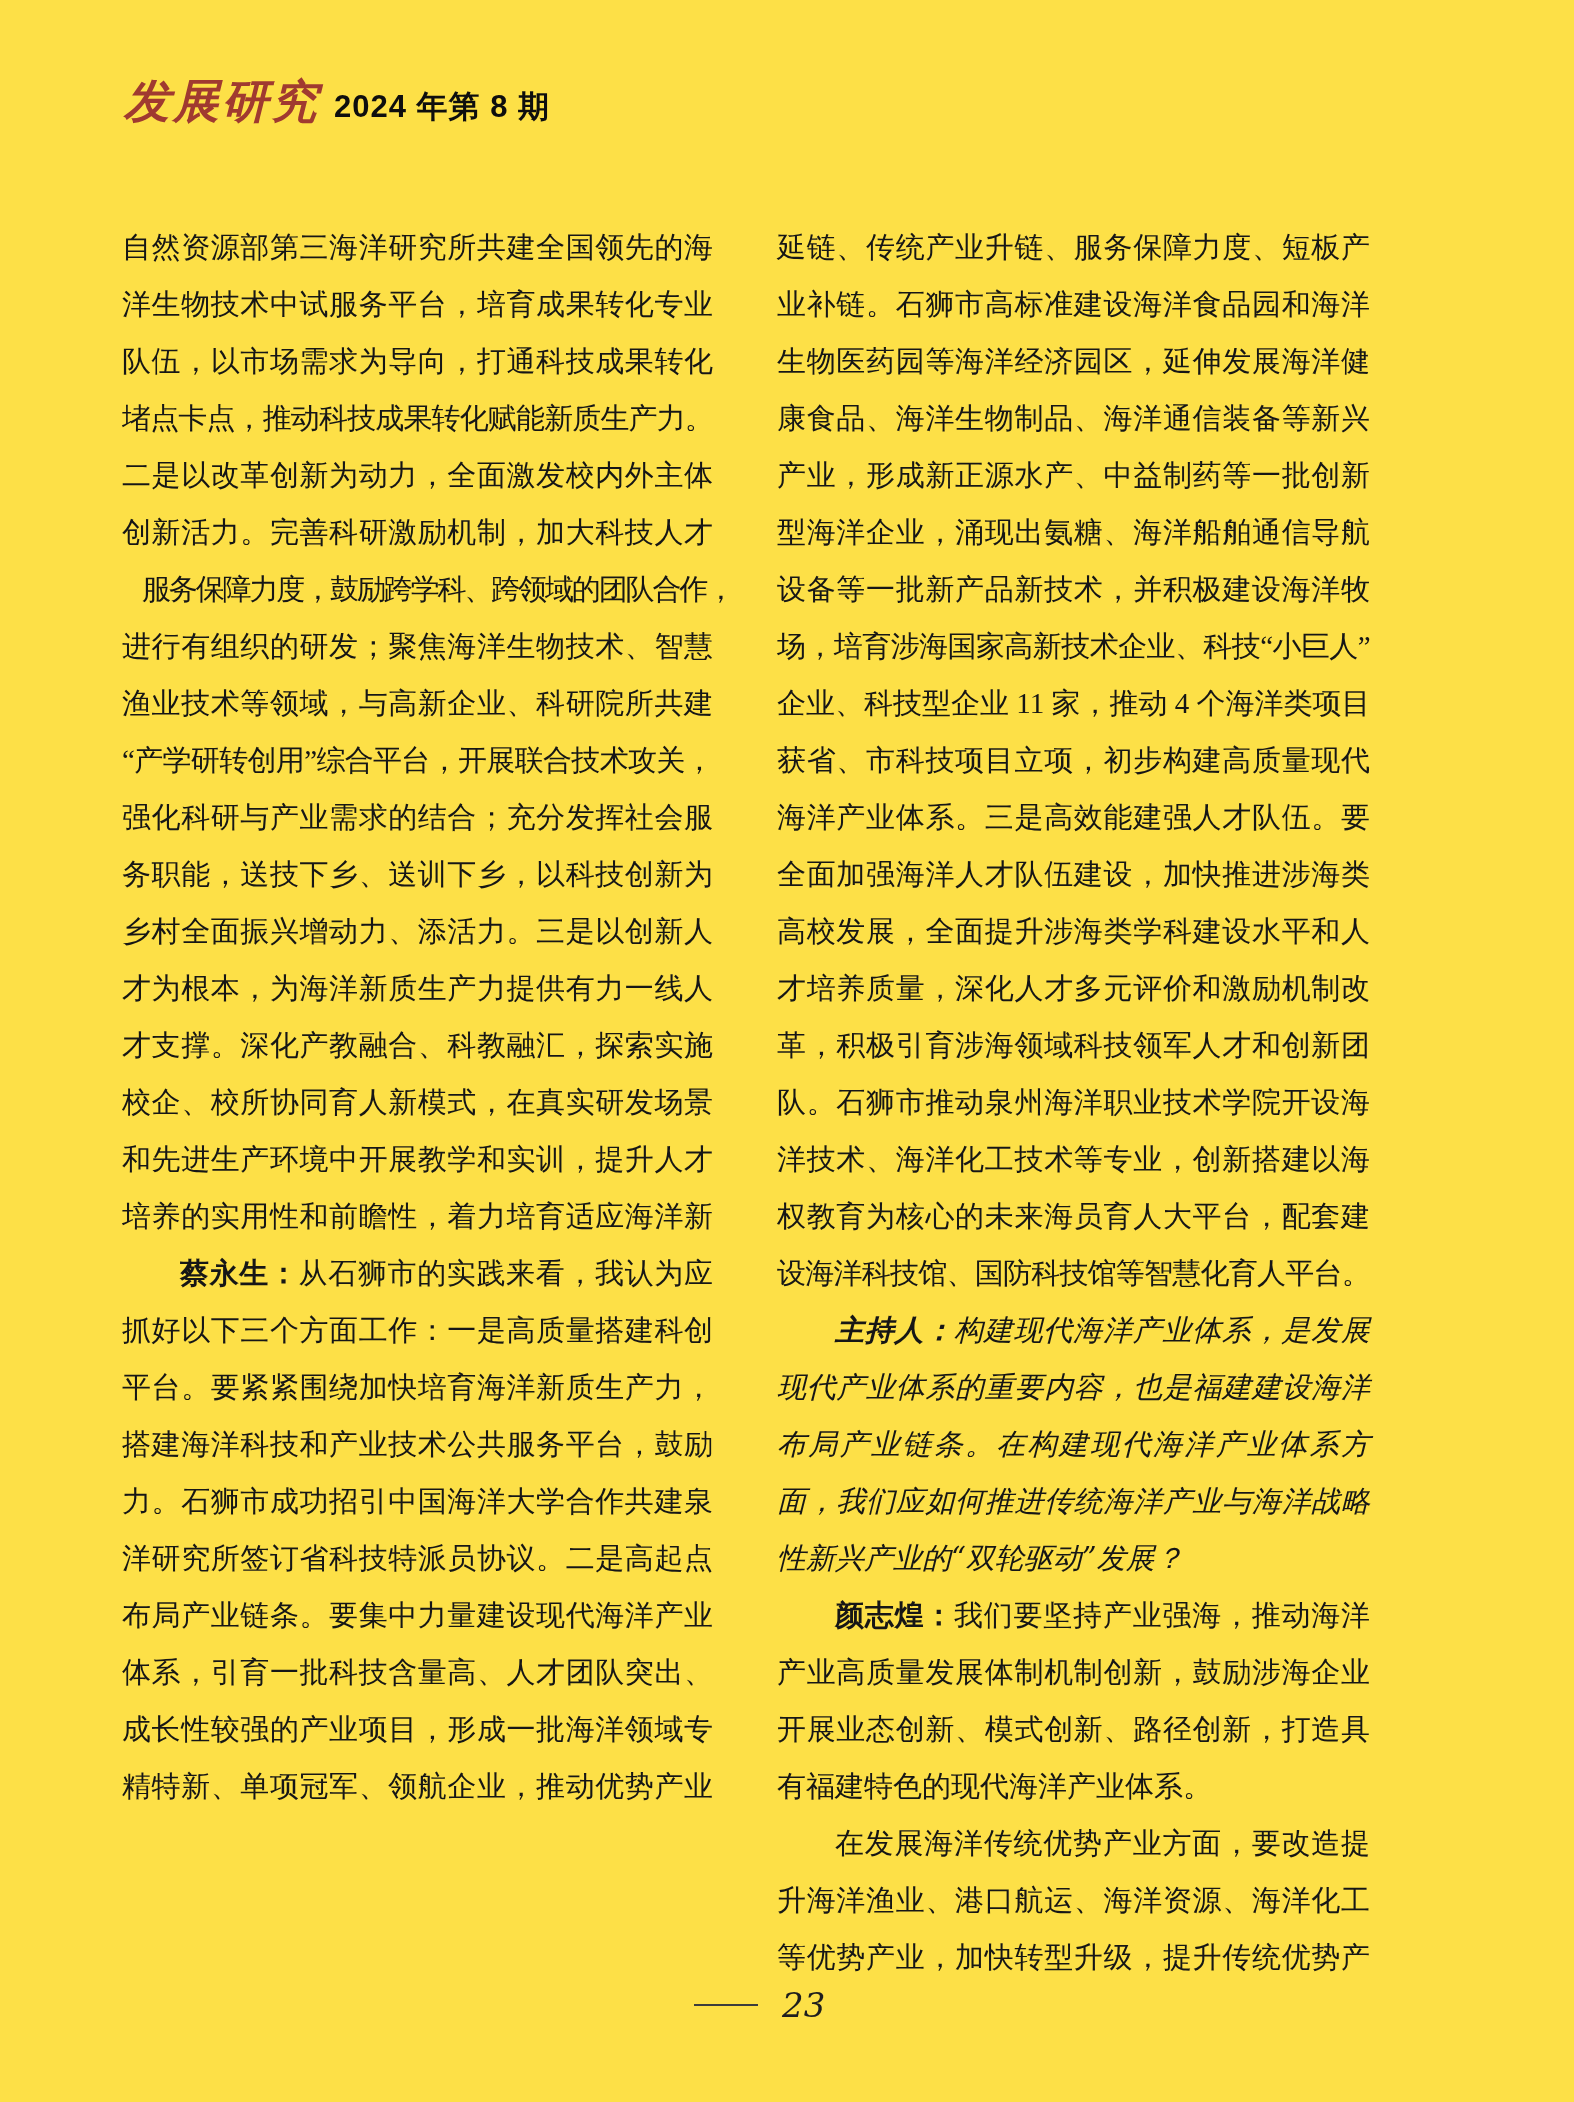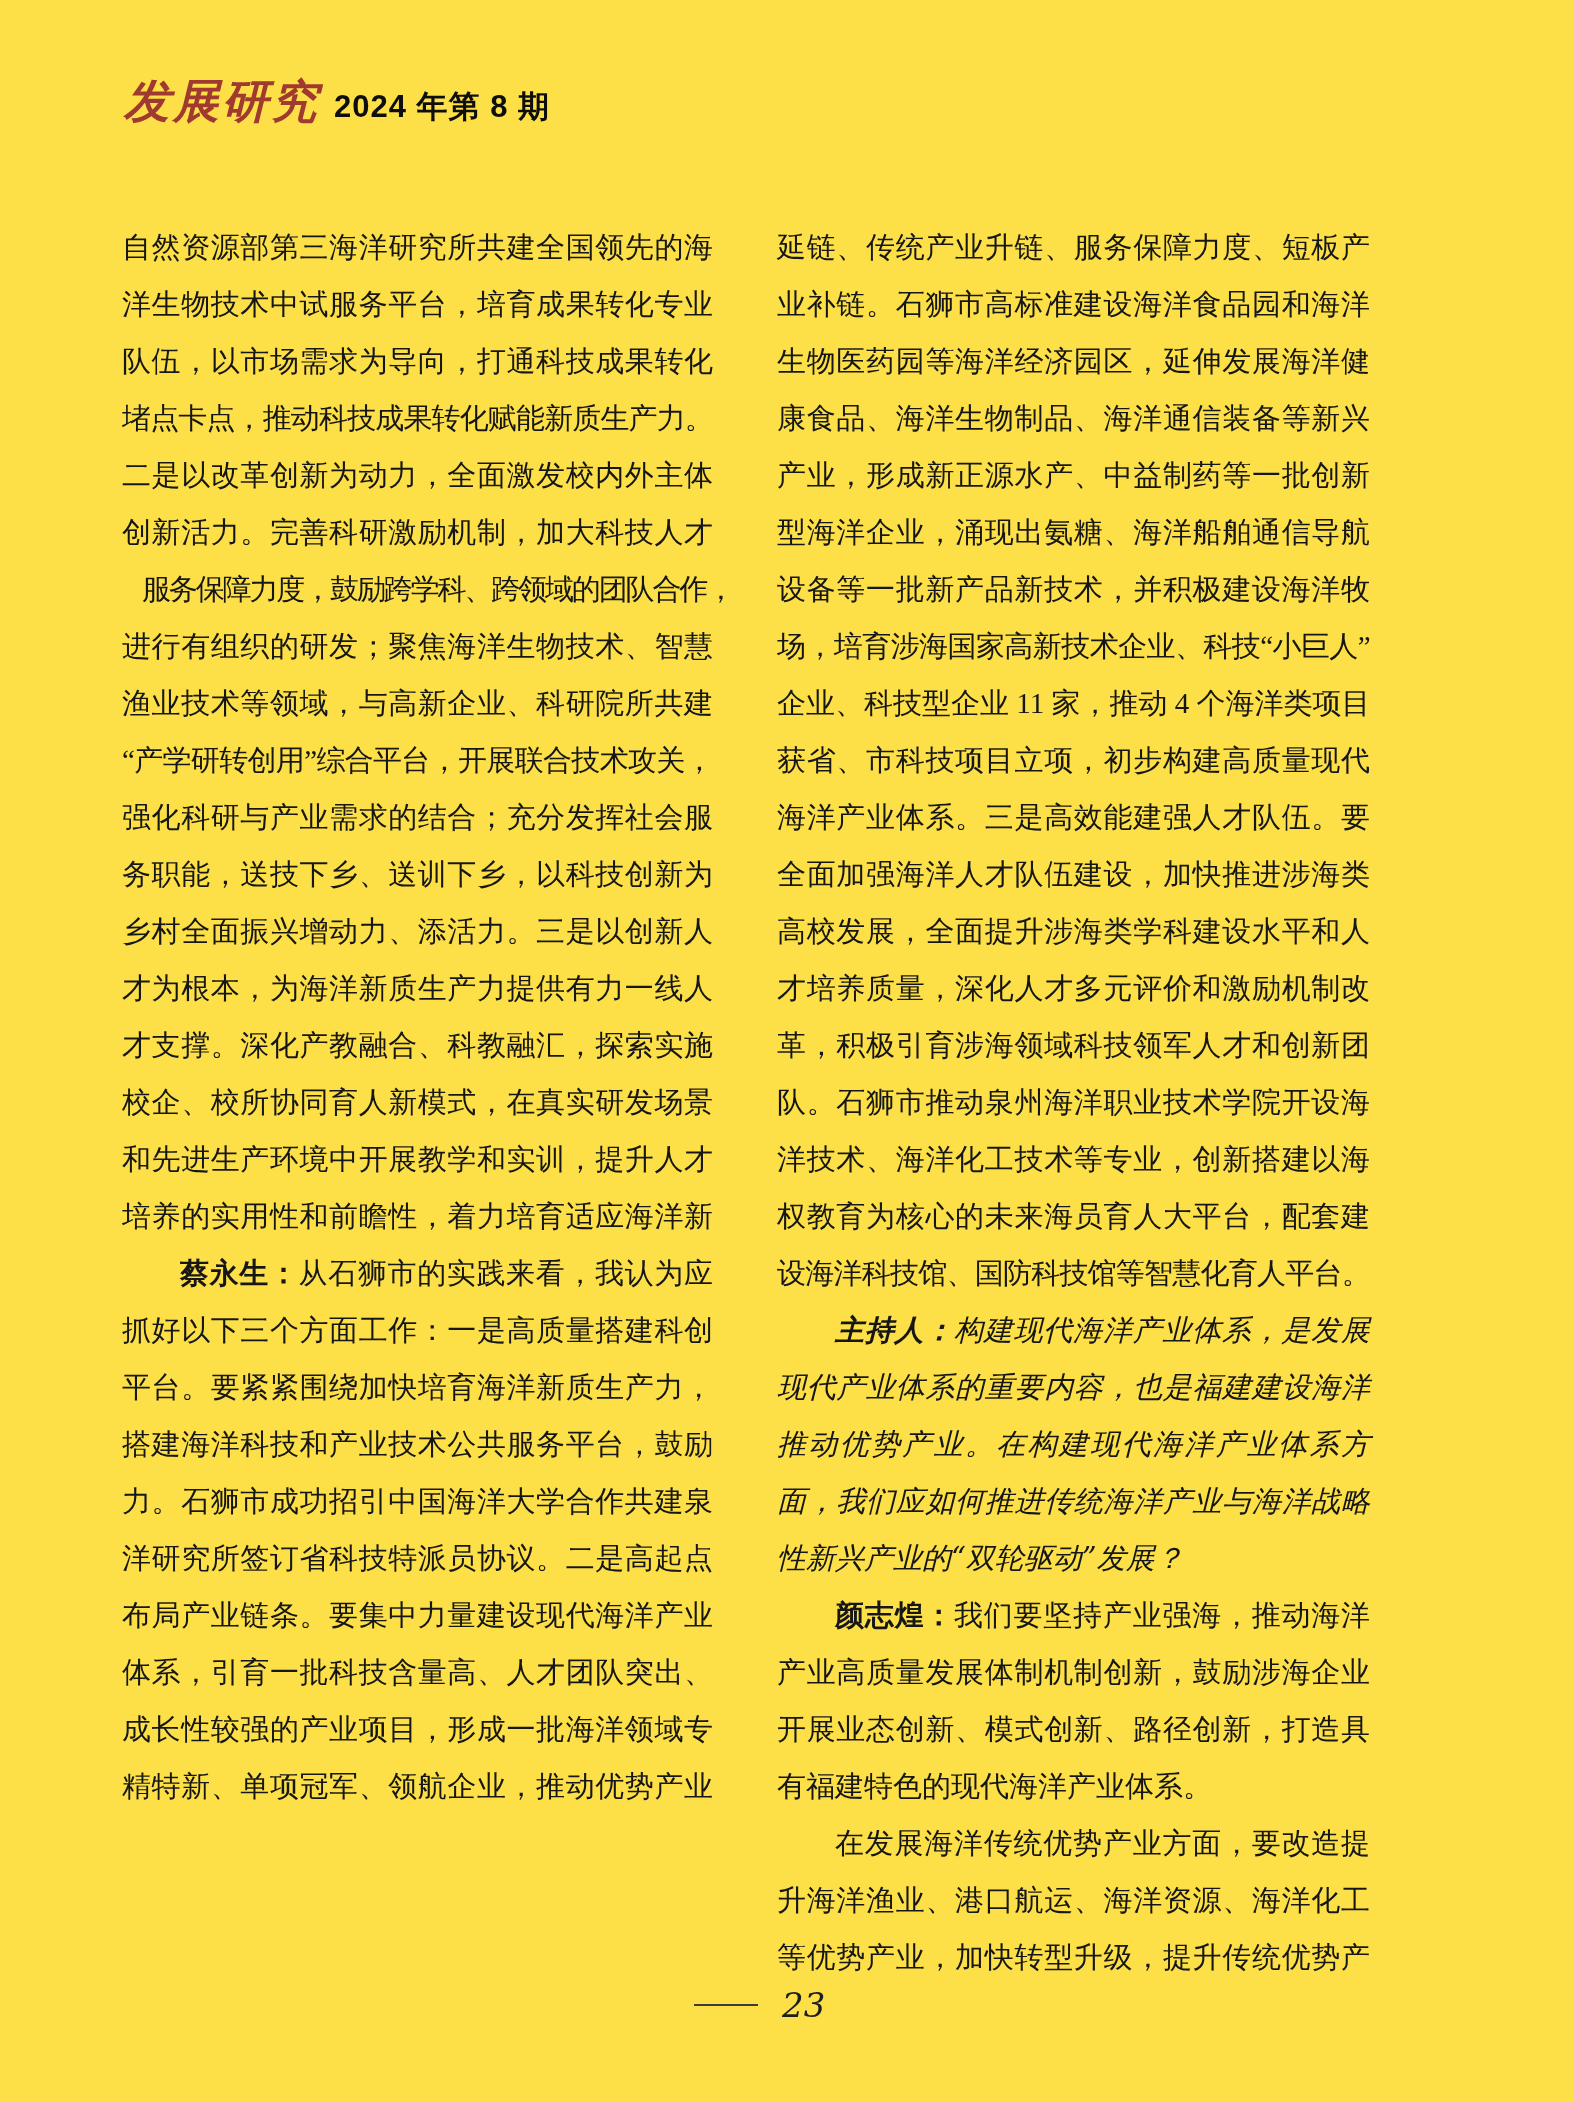--- a/index.html
+++ b/index.html
@@ -125,21 +125,21 @@
           <div class="line">才培养质量，深化人才多元评价和激励机制改</div>
           <div class="line">革，积极引育涉海领域科技领军人才和创新团</div>
           <div class="line">队。石狮市推动泉州海洋职业技术学院开设海</div>
           <div class="line">洋技术、海洋化工技术等专业，创新搭建以海</div>
           <div class="line">权教育为核心的未来海员育人大平台，配套建</div>
           <div class="line last" style="letter-spacing: -0.761905px;">设海洋科技馆、国防科技馆等智慧化育人平台。</div>
         </div>
         <div class="para kai">
           <div class="line indent"><span class="speaker">主持人：</span>构建现代海洋产业体系，是发展</div>
           <div class="line">现代产业体系的重要内容，也是福建建设海洋</div>
-          <div class="line">推动优势产业。在构建现代海洋产业体系方</div>
+          <div class="line">布局产业链条。在构建现代海洋产业体系方</div>
           <div class="line">面，我们应如何推进传统海洋产业与海洋战略</div>
           <div class="line last">性新兴产业的“双轮驱动”发展？</div>
         </div>
         <div class="para">
           <div class="line indent"><span class="speaker">颜志煌：</span>我们要坚持产业强海，推动海洋</div>
           <div class="line">产业高质量发展体制机制创新，鼓励涉海企业</div>
           <div class="line">开展业态创新、模式创新、路径创新，打造具</div>
           <div class="line last">有福建特色的现代海洋产业体系。</div>
         </div>
         <div class="para">

